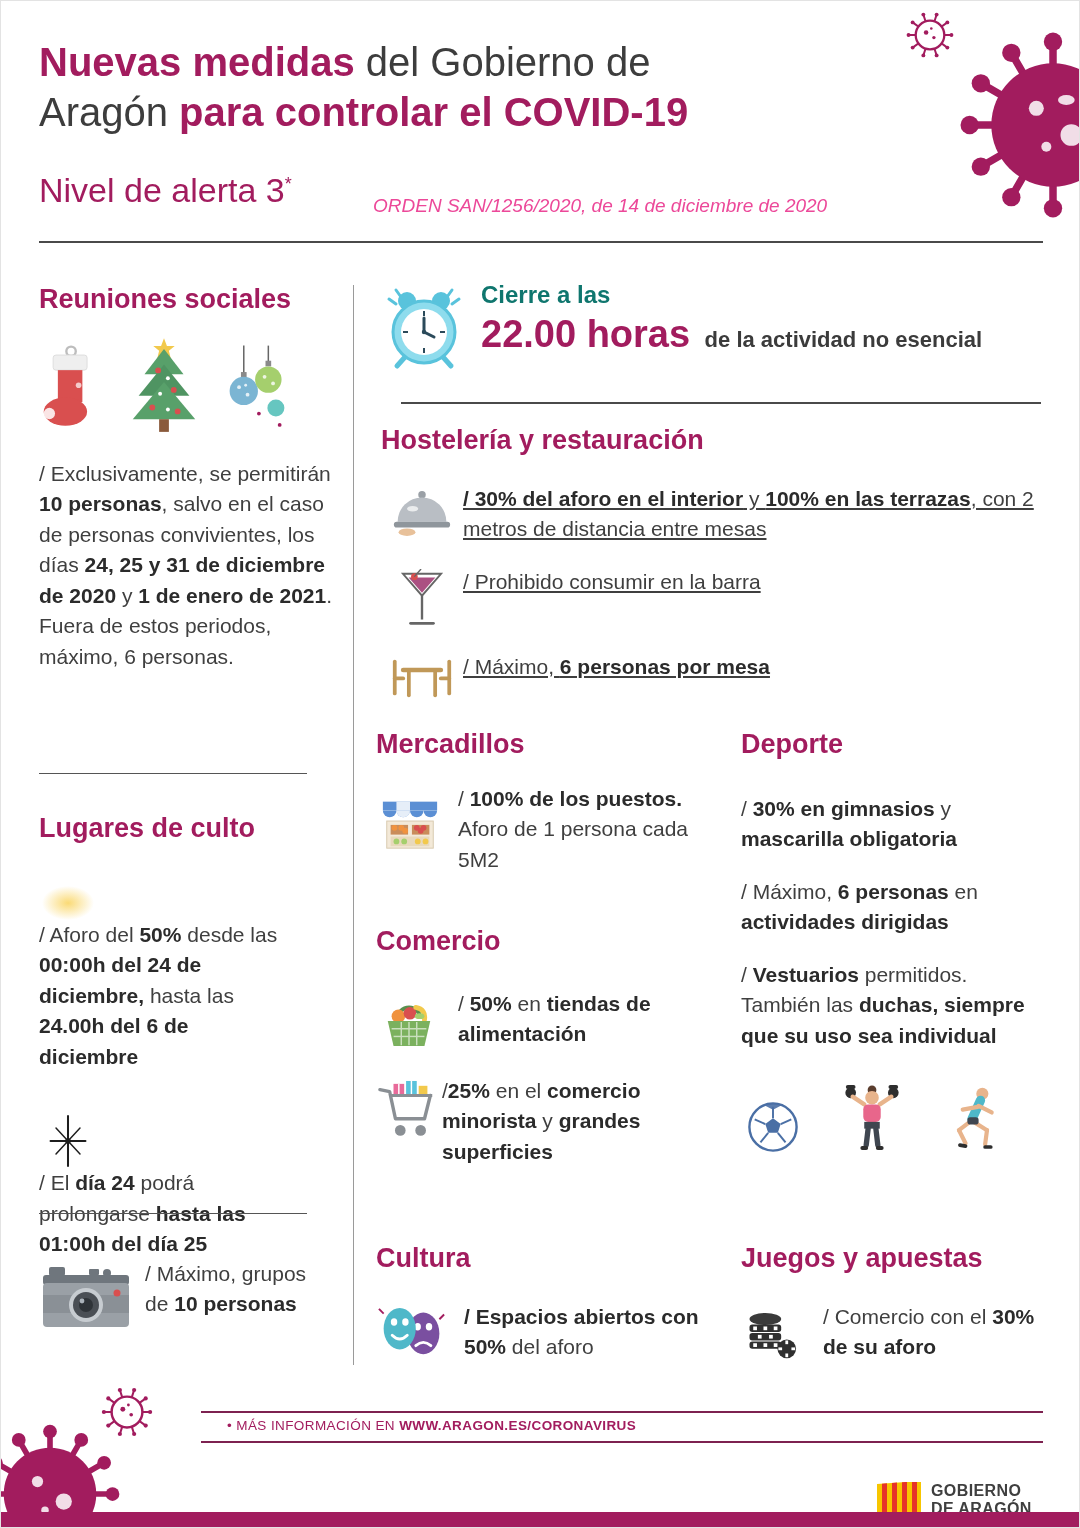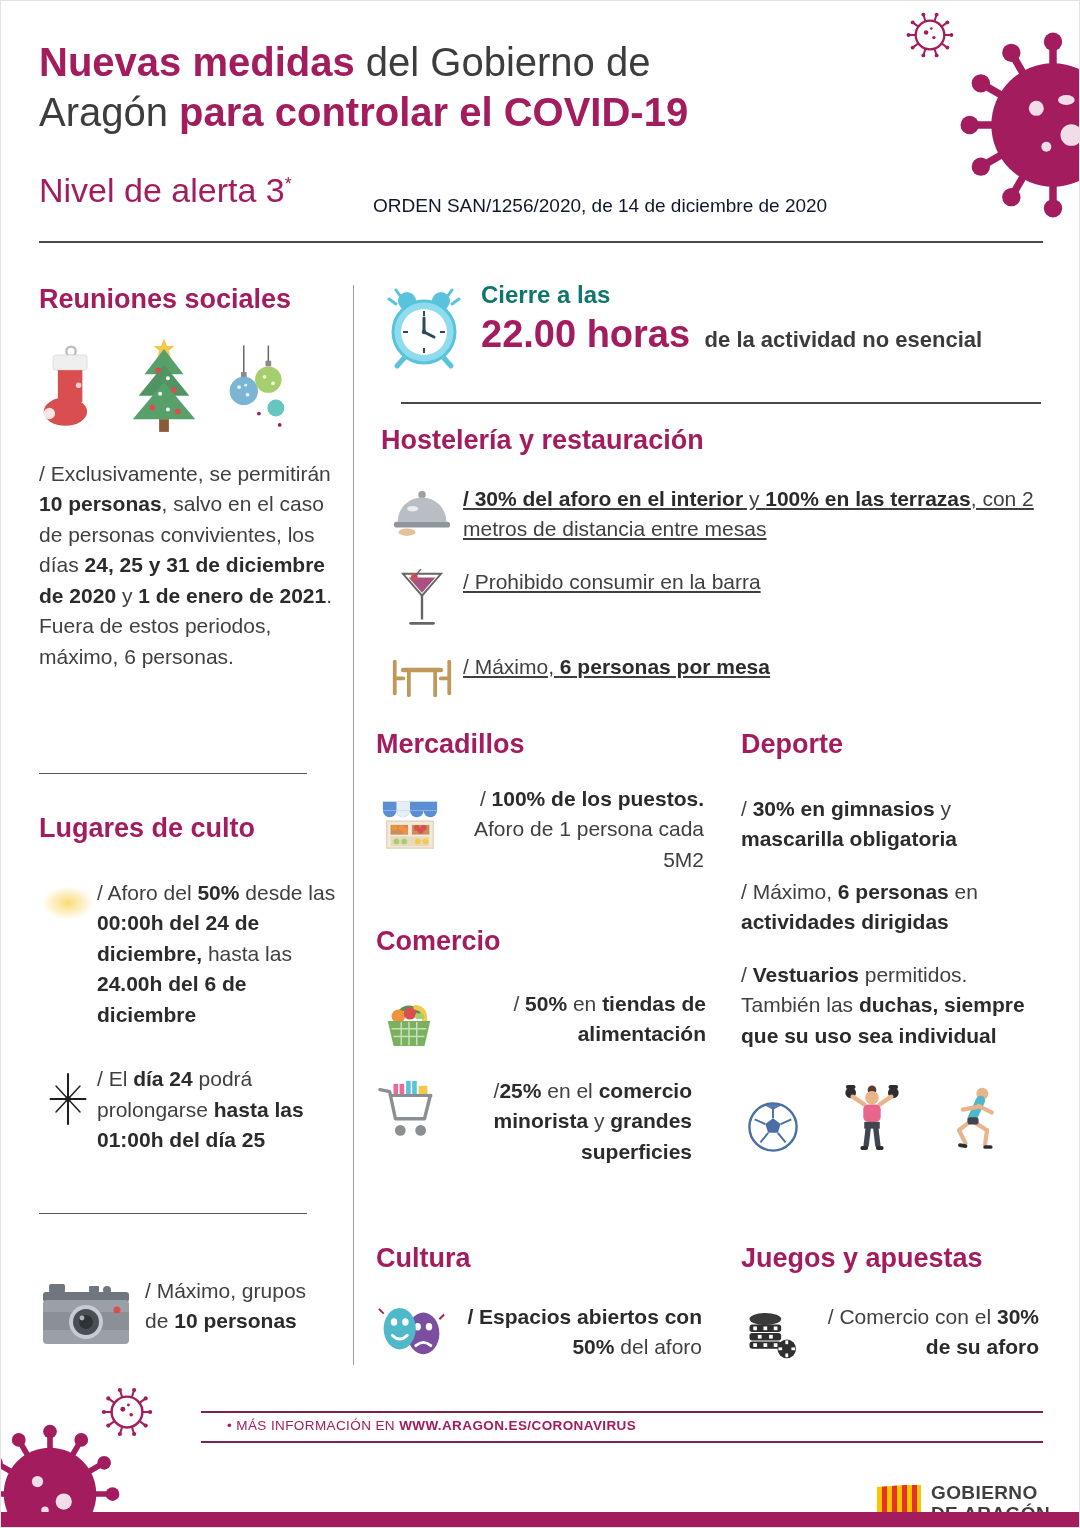--- a/index.html
+++ b/index.html
@@ -11,43 +11,43 @@
   *{margin:0;padding:0;box-sizing:border-box;}
   body{background:#ffffff;font-family:"Liberation Sans",sans-serif;}
   .page{position:relative;width:1080px;height:1528px;margin:0 auto;background:#fff;
         overflow:hidden;border:1px solid #e3e3e3;color:var(--dark);}
   .rich .b{font-weight:700;color:var(--boldc);}
   
   .title{position:absolute;left:38px;top:36px;font-size:40px;line-height:1.26;color:#3d3d3d;}
   .title .b{color:var(--magenta);font-weight:700;}
   .alert{position:absolute;left:38px;top:170px;font-size:34px;color:var(--magenta);}
   .alert sup{font-size:18px;}
-  .order{position:absolute;left:372px;top:194px;font-size:19px;color:#0f172a;}
+  .order{position:absolute;left:372px;top:194px;font-size:19px;font-style:italic;color:#ec4899;}
   .header-rule{position:absolute;left:38px;top:240px;width:1004px;height:2px;background:#4a4a4a;}
   .vdivider{position:absolute;left:352px;top:284px;width:1px;height:1080px;background:#9a9a9a;}
   
   .sec-heading{color:var(--magenta);font-weight:700;font-size:27px;}
   .body-text{font-size:21px;line-height:1.45;color:var(--dark);}
-  .row{display:flex;align-items:flex-start;text-align:right;}
+  .row{display:flex;align-items:flex-start;}
   .iconbox{flex:0 0 auto;display:flex;justify-content:center;}
   svg{display:block;}
   
   .sec-social{position:absolute;left:38px;top:283px;width:300px;}
   .xmas-row{display:flex;gap:18px;margin-top:16px;height:104px;align-items:flex-end;}
   .sec-social .para{margin-top:24px;width:294px;}
   .divider-l1{position:absolute;left:38px;top:772px;width:268px;height:1px;background:#555;}
   .sec-culto{position:absolute;left:38px;top:812px;width:308px;}
-  .culto-item{display:flex;margin-top:34px;}
+  .culto-item{display:flex;margin-top:34px;flex-direction:column;}
   .culto-item .iconbox{width:58px;padding-top:8px;}
   .culto-item .body-text{width:245px;}
   .glow{width:52px;height:34px;border-radius:50%;
         background:radial-gradient(closest-side,rgba(250,216,110,.95),rgba(250,216,110,0));}
   .divider-l2{position:absolute;left:38px;top:1212px;width:268px;height:1px;background:#555;}
   .sec-turismo{position:absolute;left:38px;top:1242px;width:308px;}
-  .turismo-row{display:flex;gap:12px;margin-top:33px;}
+  .turismo-row{display:flex;gap:12px;margin-top:16px;}
   .turismo-row .iconbox{width:94px;padding-top:6px;}
   .turismo-row .body-text{width:190px;}
   
   .clock-row{position:absolute;left:383px;top:280px;width:662px;}
   .clock-icon{position:absolute;left:0;top:4px;width:80px;}
   .cierre-l1{margin-left:97px;font-size:24px;font-weight:700;color:#0f766e;}
   .cierre-l2{margin-left:97px;margin-top:4px;}
   .cierre-time{font-size:38px;font-weight:700;color:var(--magenta);}
   .cierre-suffix{font-size:22px;font-weight:700;color:#3b3b3b;margin-left:10px;}
   .hdivider1{position:absolute;left:400px;top:401px;width:640px;height:2px;background:#4a4a4a;}
@@ -78,21 +78,21 @@
   .sec-juegos{position:absolute;left:740px;top:1242px;width:307px;}
   .sec-juegos .row{margin-top:28px;gap:24px;}
   .sec-juegos .iconbox{width:58px;padding-top:4px;}
   .sec-juegos .body-text{width:216px;}
   
   .footer-line-top{position:absolute;left:200px;top:1410px;width:842px;height:2px;background:#7d2150;}
   .footer-line-bottom{position:absolute;left:200px;top:1440px;width:842px;height:2px;background:#7d2150;}
   .footer-info{position:absolute;left:226px;top:1417px;font-size:13.5px;color:var(--magenta);letter-spacing:.4px;}
   .footer-info .link{font-weight:700;}
   .logo{position:absolute;left:876px;top:1481px;display:flex;gap:10px;align-items:center;}
-  .logo-text{font-size:19px;font-weight:700;color:#3f3f3f;line-height:1.12;letter-spacing:.4px;}
+  .logo-text{font-size:16px;font-weight:700;color:#3f3f3f;line-height:1.12;letter-spacing:.4px;}
   .bottom-bar{position:absolute;left:0;bottom:0;width:100%;height:15px;background:var(--magenta);}
   
   .virus-tr-small{position:absolute;left:903px;top:8px;width:52px;height:52px;}
   .virus-tr-large{position:absolute;left:952px;top:24px;width:200px;height:200px;}
   .virus-bl-small{position:absolute;left:98px;top:1383px;width:56px;height:56px;}
   .virus-bl-large{position:absolute;left:-26px;top:1418px;width:150px;height:150px;}
 </style>
 </head>
 <body>
 

